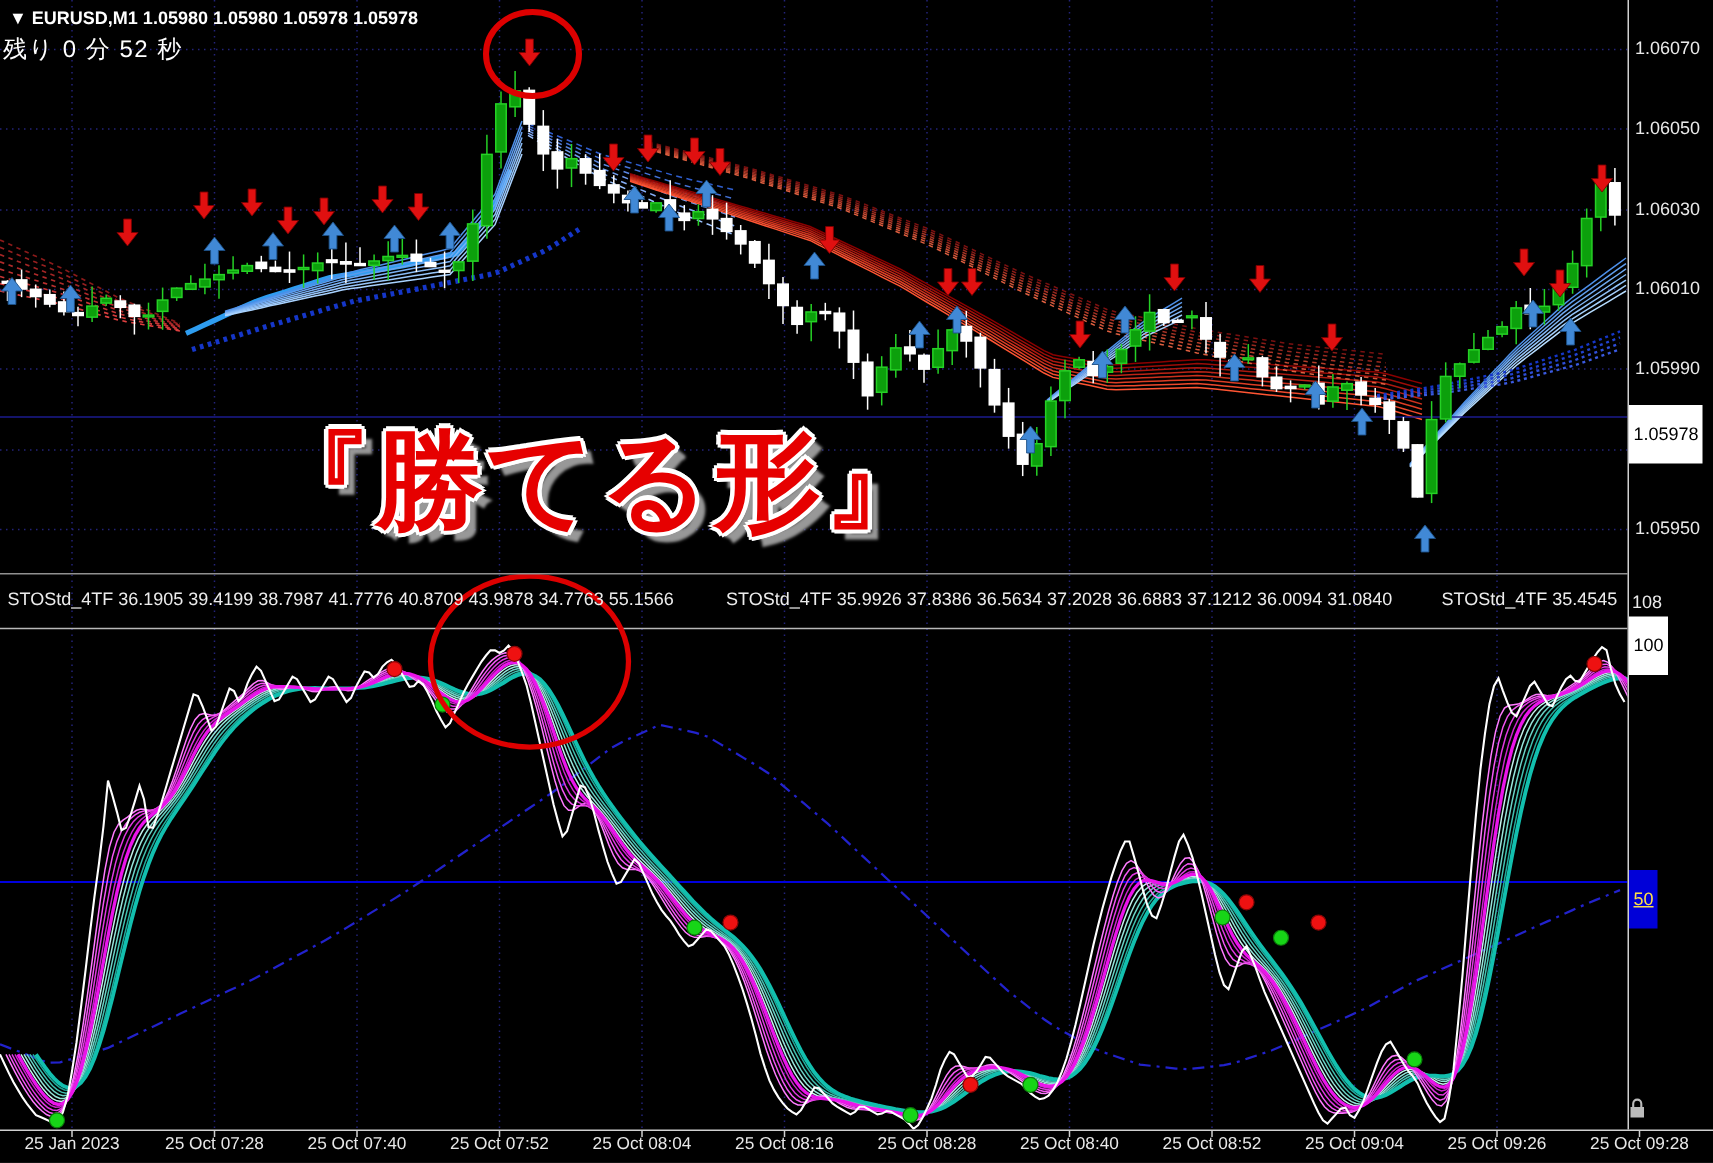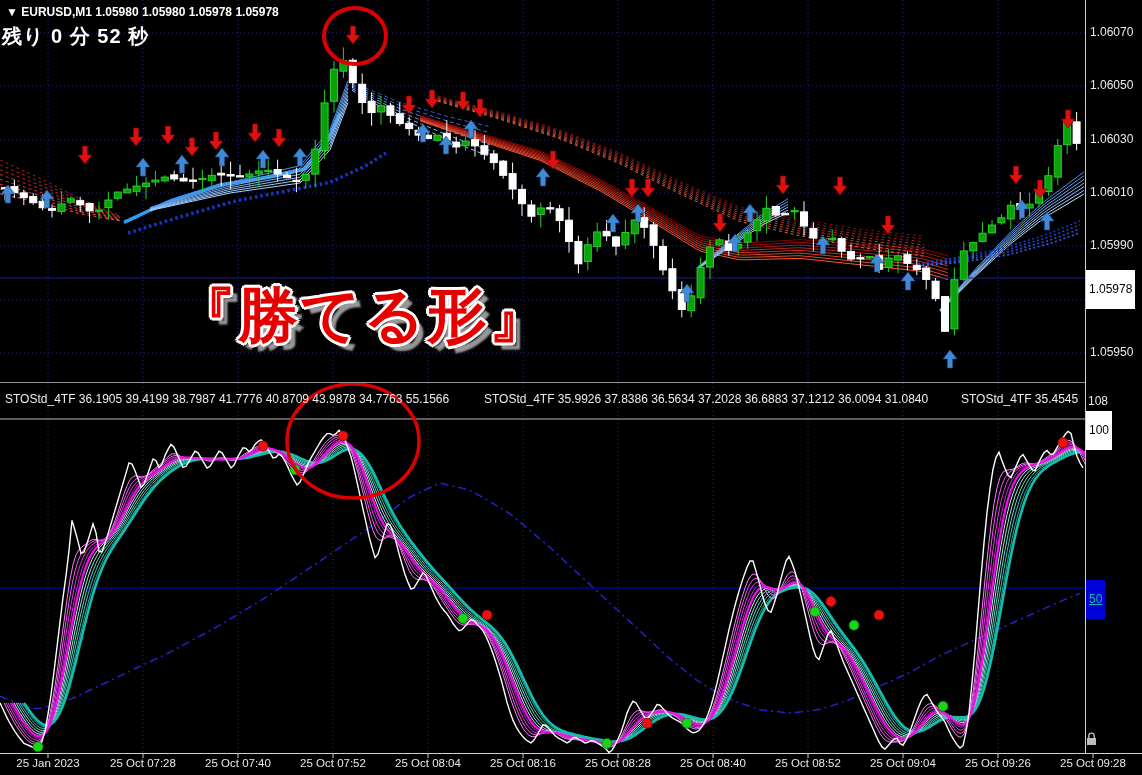--- a/index.html
+++ b/index.html
@@ -1,29 +1,29 @@
 <!DOCTYPE html>
 <html><head>
 <meta charset="utf-8">
 <style>
   html,body{margin:0;padding:0;background:#222;}
   #root{position:relative;width:1142px;height:775px;background:#000;overflow:hidden;
         font-family:"Liberation Sans",sans-serif;}
   #cv{position:absolute;left:0;top:0;}
   .txt{position:absolute;color:#e8e8e8;white-space:nowrap;}
   #symline{left:6px;top:5px;font-size:12px;font-weight:bold;color:#fff;}
-  #countdown{left:2px;top:23px;font-size:20px;font-weight:bold;color:#fff;letter-spacing:1px;}
+  #countdown{left:2px;top:23px;font-size:16px;font-weight:normal;color:#fff;letter-spacing:1px;}
   .indhdr{top:392px;font-size:12px;color:#ececec;text-align:right;}
   .plabel{font-size:12px;left:1090px;color:#eaeaea;}
   .ilabel{font-size:12px;left:1088px;color:#eaeaea;text-align:right;}
   .badge{position:absolute;left:1086px;font-size:12px;padding:12px 3px;line-height:15px;}
   .badge.white{background:#fff;color:#000;}
-  .badge.blue{background:#0000d8;color:#14b8a6;text-decoration:underline;}
+  .badge.blue{background:#0000d8;color:#fde047;text-decoration:underline;}
   .tlabel{position:absolute;top:757px;width:96px;text-align:center;font-size:11.5px;color:#e8e8e8;}
-  #headline{position:absolute;left:176px;top:284px;font-size:60px;font-weight:bold;color:#e60000;
+  #headline{position:absolute;left:176px;top:284px;font-size:72px;font-weight:bold;color:#e60000;
     line-height:1.05;letter-spacing:2px;
     text-shadow:3px 0 0 #fff,-3px 0 0 #fff,0 3px 0 #fff,0 -3px 0 #fff,
       2px 2px 0 #fff,-2px 2px 0 #fff,2px -2px 0 #fff,-2px -2px 0 #fff,
       7px 7px 2px rgba(160,160,160,.95);}
 </style>
 </head>
 <body>
 
 <div id="root">
   <svg id="cv" width="1142" height="775">

